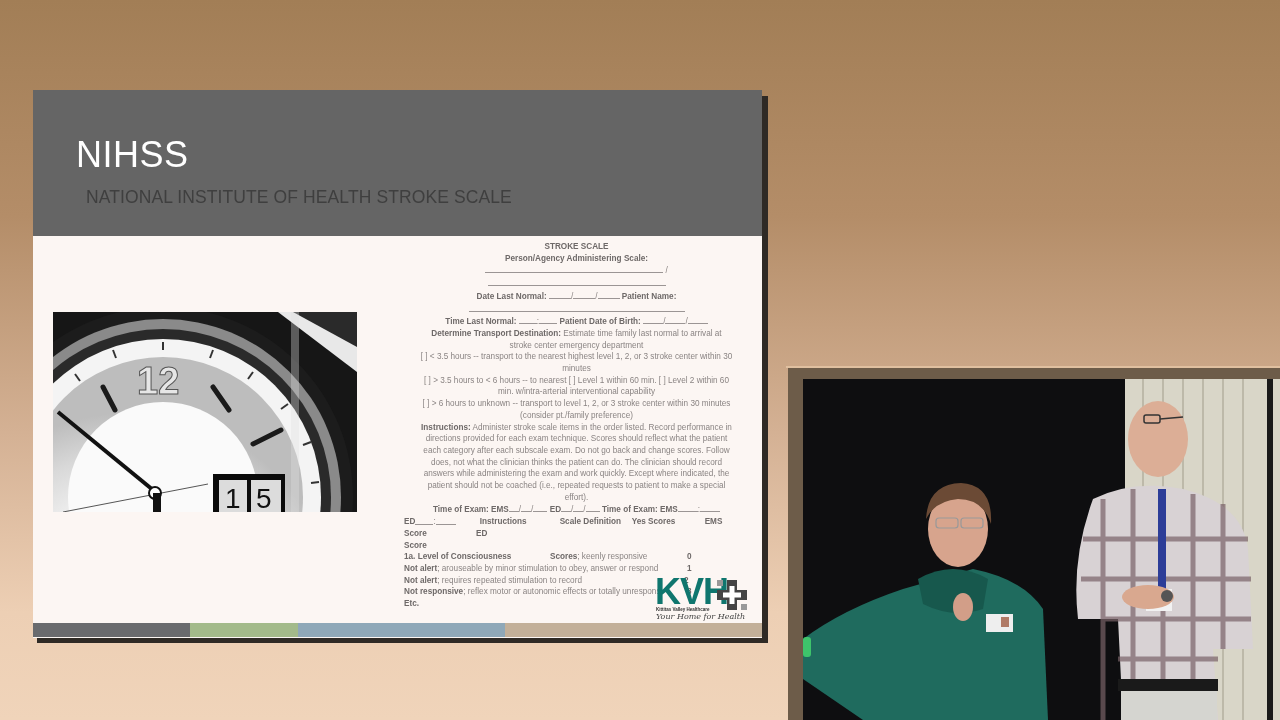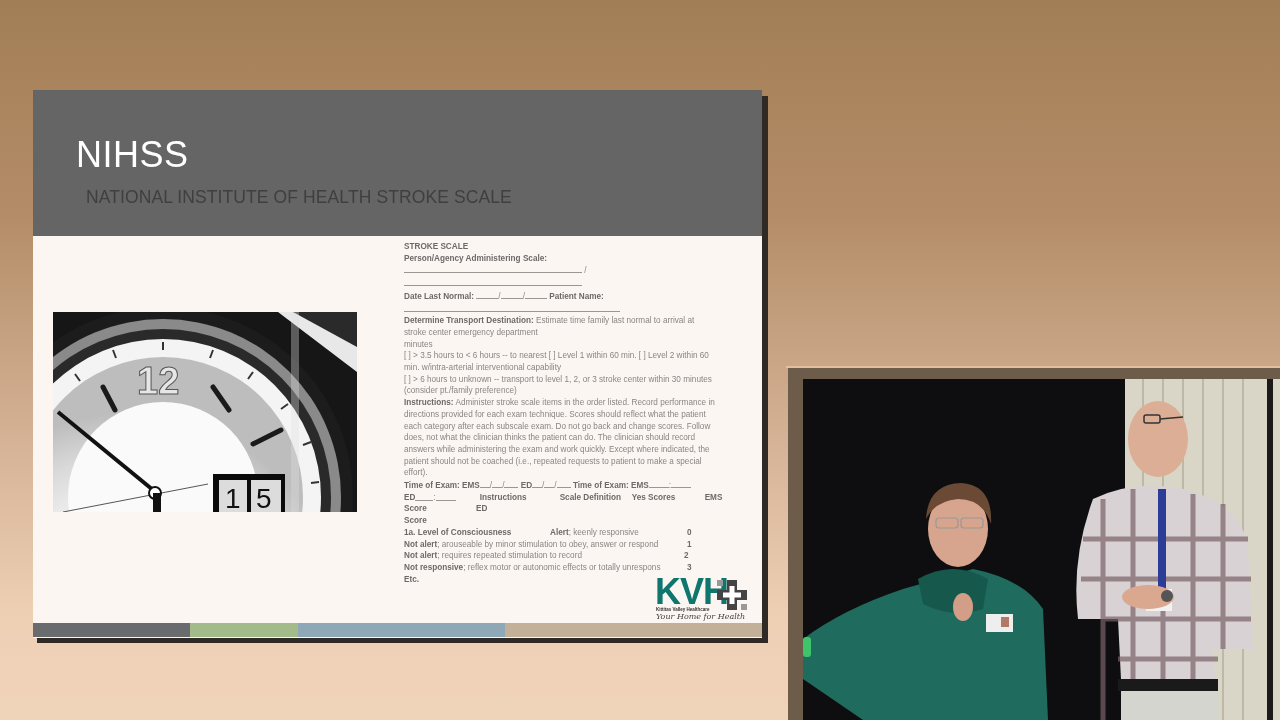--- a/index.html
+++ b/index.html
@@ -28,21 +28,21 @@
   }
   .watch {
     position:absolute; left:20px; top:222px; width:304px; height:200px;
     background:#ef4444; overflow:hidden;
   }
   .watch svg { display:block; }
   .form {
     position:absolute; left:371px; top:151px; width:345px;
     font-size:8.2px; line-height:11.7px; color:#8a8483;
   }
-  .form .line { white-space:nowrap; overflow:hidden; }
+  .form .line { white-space:nowrap; overflow:hidden;text-align:center; }
   .form b { color:#6e6968; font-weight:bold; }
   .form .blank { display:inline-block; border-bottom:1px solid #9b9594; height:8px; vertical-align:baseline; }
   .row { display:flex; white-space:nowrap; }
   .kvh-logo {
     position:absolute; left:622px; top:486px; width:100px; height:48px;
   }
   .kvh-text { position:absolute; left:0; top:0; font-size:36px; font-weight:bold; color:#0f766e; letter-spacing:-1px; line-height:32px; }
   .kvh-cross { position:absolute; left:62px; top:4px; width:30px; height:30px; }
   .kvh-org { position:absolute; left:1px; top:31px; font-size:4.5px; color:#333; font-weight:bold; white-space:nowrap; }
   .kvh-tag { position:absolute; left:1px; top:36px; font-size:8px; color:#444; font-style:italic; font-family:"DejaVu Serif", serif; white-space:nowrap; }
@@ -126,22 +126,29 @@
     <div class="line"><b>STROKE SCALE</b></div>
     <div class="line"><b>Person/Agency Administering Scale:</b></div>
     <div class="line"><span class="blank" style="width:178px"></span> <span>/</span></div>
     <div class="line"><span class="blank" style="width:178px"></span></div>
     <div class="line">
       <b>Date Last Normal:</b>
       <span class="blank" style="width:22px"></span>/<span class="blank" style="width:22px"></span>/<span class="blank" style="width:22px"></span>
       <b>Patient Name:</b>
     </div>
     <div class="line"><span class="blank" style="width:216px"></span></div>
+    <div class="line">
+      <b>Time Last Normal:</b>
+      <span class="blank" style="width:18px"></span><span>:</span><span class="blank" style="width:18px"></span>
+      <b>Patient Date of Birth:</b>
+      <span class="blank" style="width:20px"></span>/<span class="blank" style="width:20px"></span>/<span class="blank" style="width:20px"></span>
+    </div>
     <div class="line"><b>Determine Transport Destination:</b> <span>Estimate time family last normal to arrival at</span></div>
     <div class="line">stroke center emergency department</div>
+    <div class="line">[ ] &lt; 3.5 hours -- transport to the nearest highest level 1, 2, or 3 stroke center within 30</div>
     <div class="line">minutes</div>
     <div class="line">[ ] &gt; 3.5 hours to &lt; 6 hours -- to nearest [ ] Level 1 within 60 min. [ ] Level 2 within 60</div>
     <div class="line">min. w/intra-arterial interventional capability</div>
     <div class="line">[ ] &gt; 6 hours to unknown -- transport to level 1, 2, or 3 stroke center within 30 minutes</div>
     <div class="line">(consider pt./family preference)</div>
     <div class="line"><b>Instructions:</b> <span>Administer stroke scale items in the order listed. Record performance in</span></div>
     <div class="line">directions provided for each exam technique. Scores should reflect what the patient</div>
     <div class="line">each category after each subscale exam. Do not go back and change scores. Follow</div>
     <div class="line">does, not what the clinician thinks the patient can do. The clinician should record</div>
     <div class="line">answers while administering the exam and work quickly. Except where indicated, the</div>
@@ -161,21 +168,21 @@
     </div>
     <div class="row">
       <b style="width:72px">Score</b>
       <b>ED</b>
     </div>
     <div class="row">
         <b>Score</b>
       </div>
     <div class="row">
       <b style="width:146px">1a. Level of Consciousness</b>
-      <span style="width:137px"><b>Alert</b><span>; keenly responsive</span></span>
+      <span style="width:137px"><b>Scores</b><span>; keenly responsive</span></span>
       <b>0</b>
     </div>
     <div class="row">
       <span style="width:283px"><b>Not alert</b><span>; arouseable by minor stimulation to obey, answer or respond</span></span>
       <b>1</b>
     </div>
     <div class="row">
       <span style="width:280px"><b>Not alert</b><span>; requires repeated stimulation to record</span></span>
       <b>2</b>
     </div>

